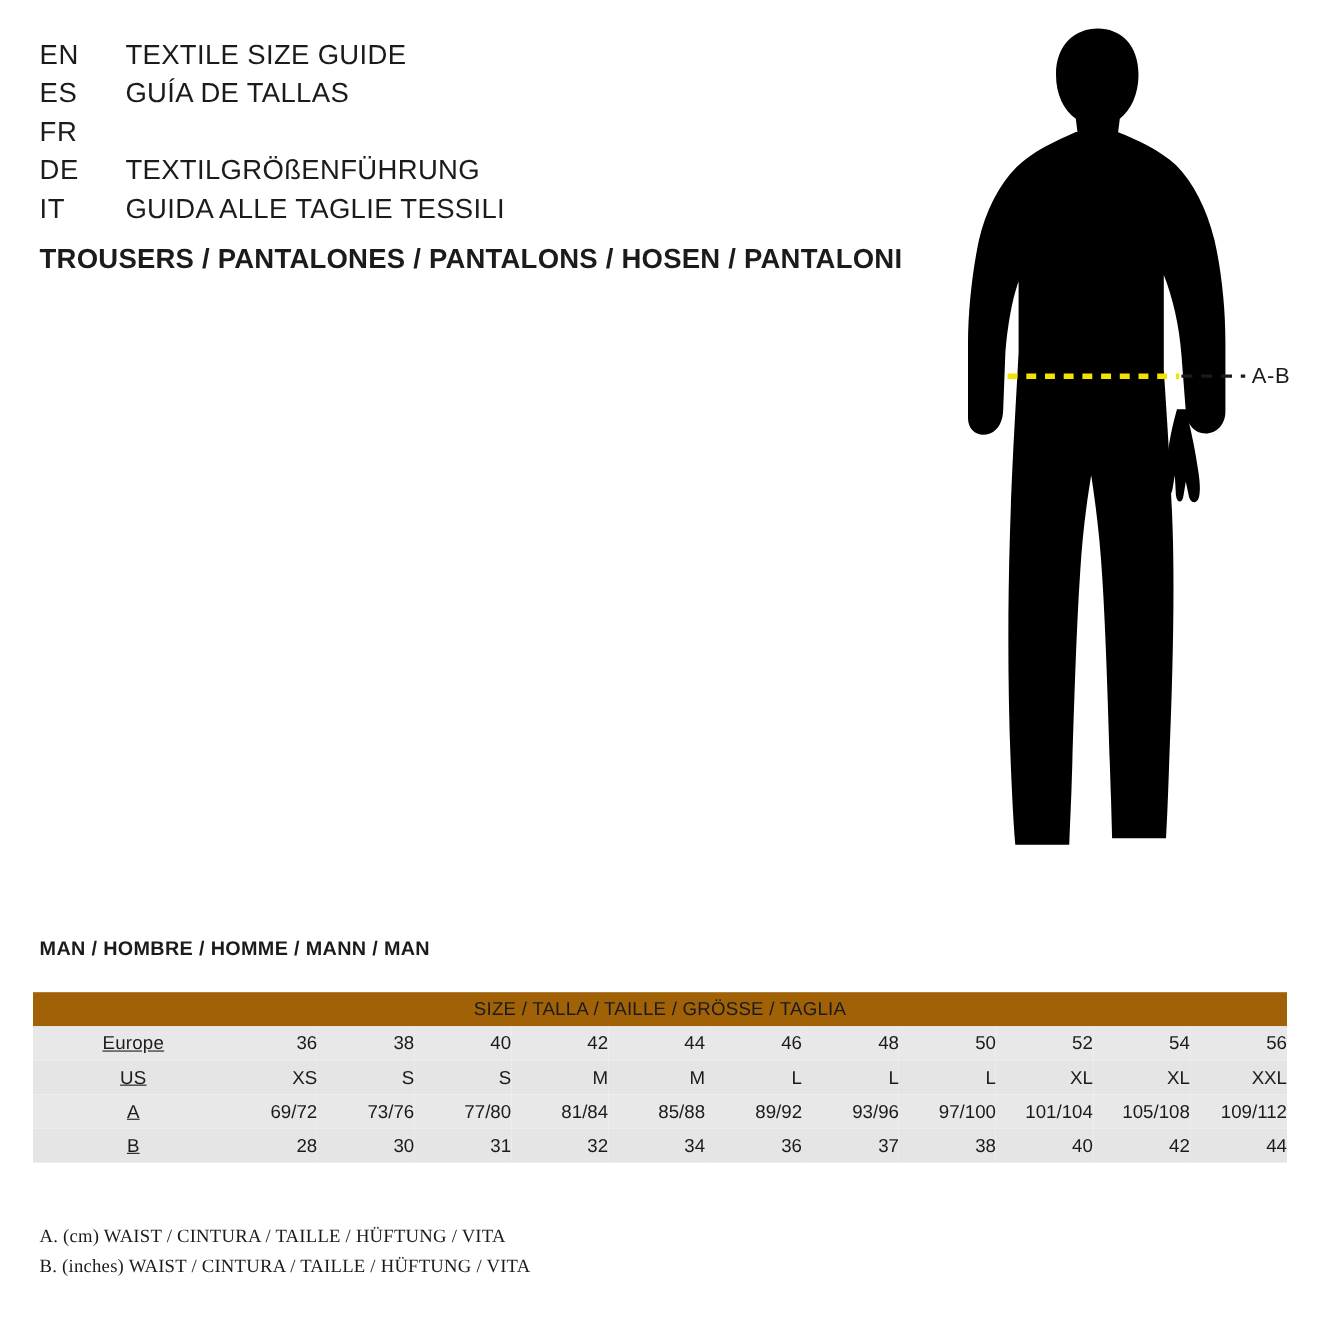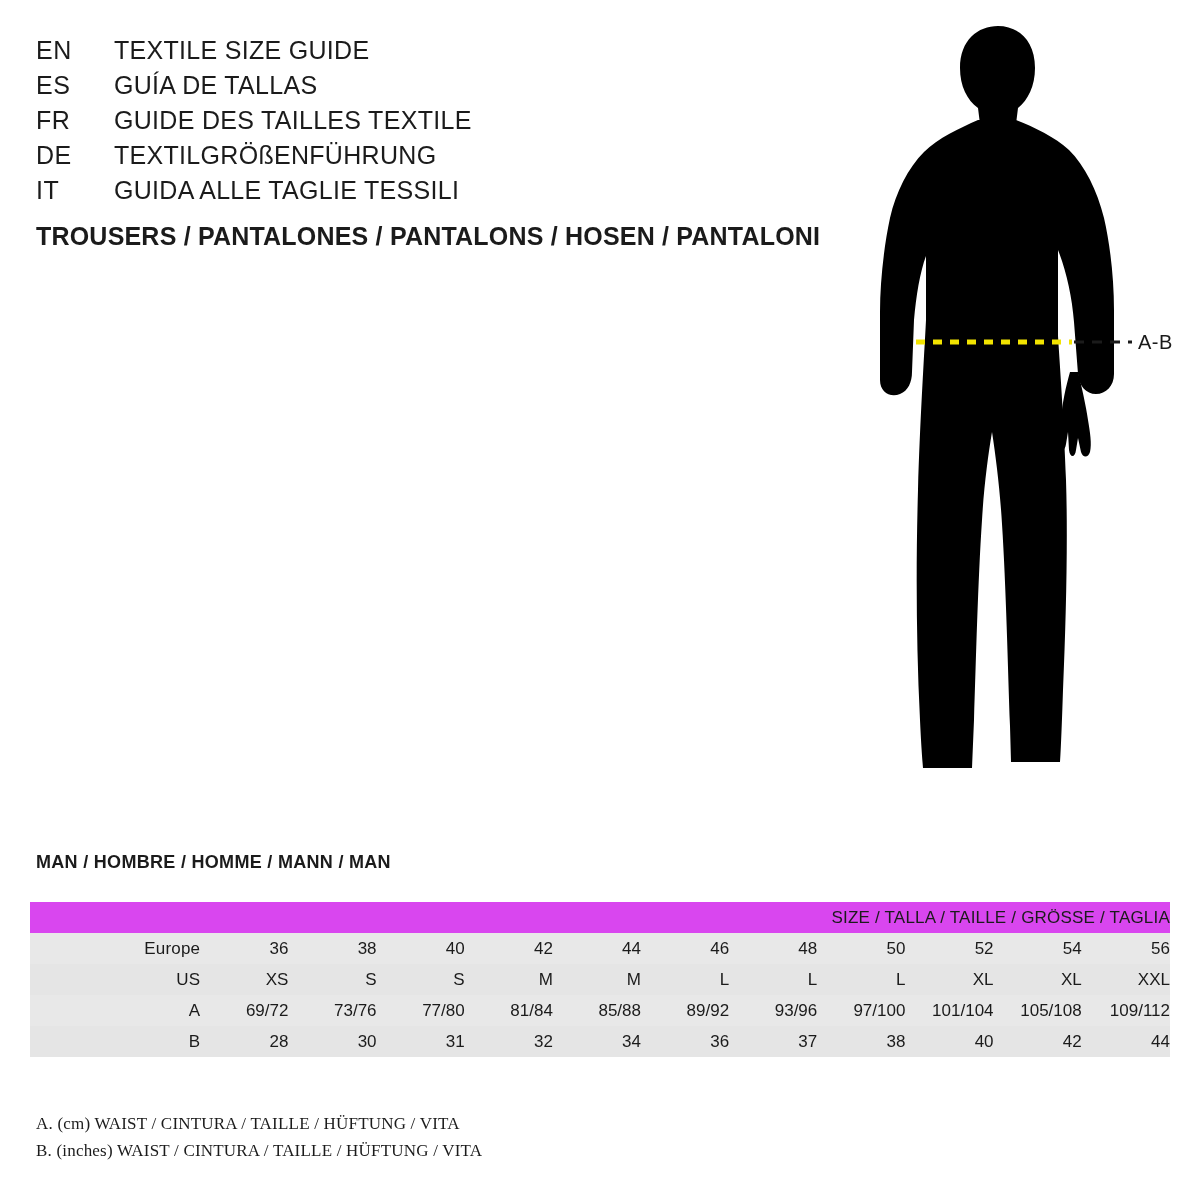--- a/index.html
+++ b/index.html
@@ -95,32 +95,33 @@
   table.size-table th,
   table.size-table td {
     font-size: 17px;
     color: #1b1b1b;
     font-weight: normal;
     padding: 0;
     height: 31px;
     vertical-align: middle;
   }
   .hdr-row th {
-    background: #d946ef;
-    text-align: right;
+    background: #a16207;
+    text-align: center;
     font-weight: normal;
     font-size: 17px;
     padding-left: 12px;
     height: 32px;
     letter-spacing: 0.2px;
   }
   .row-label {
-    text-align: right;
+    text-align: center;
     padding-left: 12px !important;
     letter-spacing: 0.2px;
+    text-decoration: underline;
   }
   td.val {
     text-align: right;
   }
   tr.shade td { background: #e8e8e8; }
   tr.plain td { background: #e5e5e5; }
 
   
   .notes {
     position: absolute;
@@ -142,21 +143,20 @@
   <div class="lang-row">
     <span class="lang-code">EN</span>
     <span class="lang-text">TEXTILE SIZE GUIDE</span>
   </div>
   <div class="lang-row">
     <span class="lang-code">ES</span>
     <span class="lang-text">GUÍA DE TALLAS</span>
   </div>
   <div class="lang-row">
     <span class="lang-code">FR</span>
-    <span class="lang-text">GUIDE DES TAILLES TEXTILE</span>
   </div>
   <div class="lang-row">
     <span class="lang-code">DE</span>
     <span class="lang-text">TEXTILGRÖßENFÜHRUNG</span>
   </div>
   <div class="lang-row">
     <span class="lang-code">IT</span>
     <span class="lang-text">GUIDA ALLE TAGLIE TESSILI</span>
   </div>
 </div>

